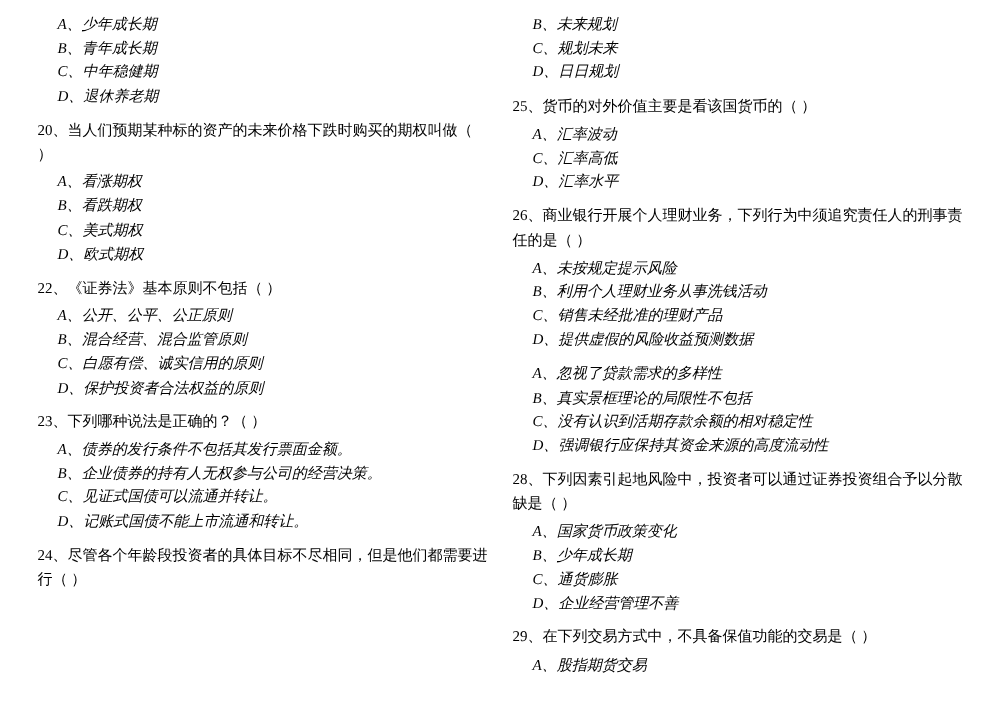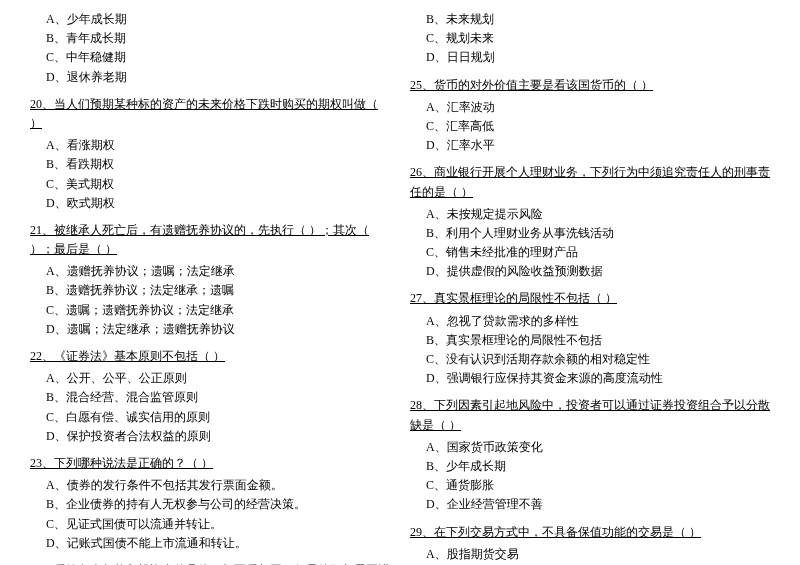--- a/index.html
+++ b/index.html
@@ -22,25 +22,25 @@
     }
     .column {
       flex: 1;
     }
     .question-block {
       margin-bottom: 8px;
     }
     .question-title {
       margin-bottom: 3px;
       line-height: 1.6;
-      text-decoration: underline;
     }
     .option {
       padding-left: 16px;
       line-height: 1.6;
+      font-style: italic;
     }
   </style>
 </head>
 <body>
 
 <div class="page-content">
   <div class="column">
 
     <div class="question-block">
       <div class="option">A、少年成长期</div>
@@ -50,27 +50,20 @@
     </div>
 
     <div class="question-block">
       <div class="question-title">20、当人们预期某种标的资产的未来价格下跌时购买的期权叫做（     ）</div>
       <div class="option">A、看涨期权</div>
       <div class="option">B、看跌期权</div>
       <div class="option">C、美式期权</div>
       <div class="option">D、欧式期权</div>
     </div>
 
-    <div class="question-block">
-      <div class="question-title">21、被继承人死亡后，有遗赠抚养协议的，先执行（     ）；其次（     ）；最后是（     ）</div>
-      <div class="option">A、遗赠抚养协议；遗嘱；法定继承</div>
-      <div class="option">B、遗赠抚养协议；法定继承；遗嘱</div>
-      <div class="option">C、遗嘱；遗赠抚养协议；法定继承</div>
-      <div class="option">D、遗嘱；法定继承；遗赠抚养协议</div>
-    </div>
 
     <div class="question-block">
       <div class="question-title">22、《证券法》基本原则不包括（     ）</div>
       <div class="option">A、公开、公平、公正原则</div>
       <div class="option">B、混合经营、混合监管原则</div>
       <div class="option">C、白愿有偿、诚实信用的原则</div>
       <div class="option">D、保护投资者合法权益的原则</div>
     </div>
 
     <div class="question-block">
@@ -104,21 +97,20 @@
 
     <div class="question-block">
       <div class="question-title">26、商业银行开展个人理财业务，下列行为中须追究责任人的刑事责任的是（     ）</div>
       <div class="option">A、未按规定提示风险</div>
       <div class="option">B、利用个人理财业务从事洗钱活动</div>
       <div class="option">C、销售未经批准的理财产品</div>
       <div class="option">D、提供虚假的风险收益预测数据</div>
     </div>
 
     <div class="question-block">
-      <div class="question-title">27、真实景框理论的局限性不包括（     ）</div>
       <div class="option">A、忽视了贷款需求的多样性</div>
       <div class="option">B、真实景框理论的局限性不包括</div>
       <div class="option">C、没有认识到活期存款余额的相对稳定性</div>
       <div class="option">D、强调银行应保持其资金来源的高度流动性</div>
     </div>
 
     <div class="question-block">
       <div class="question-title">28、下列因素引起地风险中，投资者可以通过证券投资组合予以分散缺是（     ）</div>
       <div class="option">A、国家货币政策变化</div>
       <div class="option">B、少年成长期</div>

